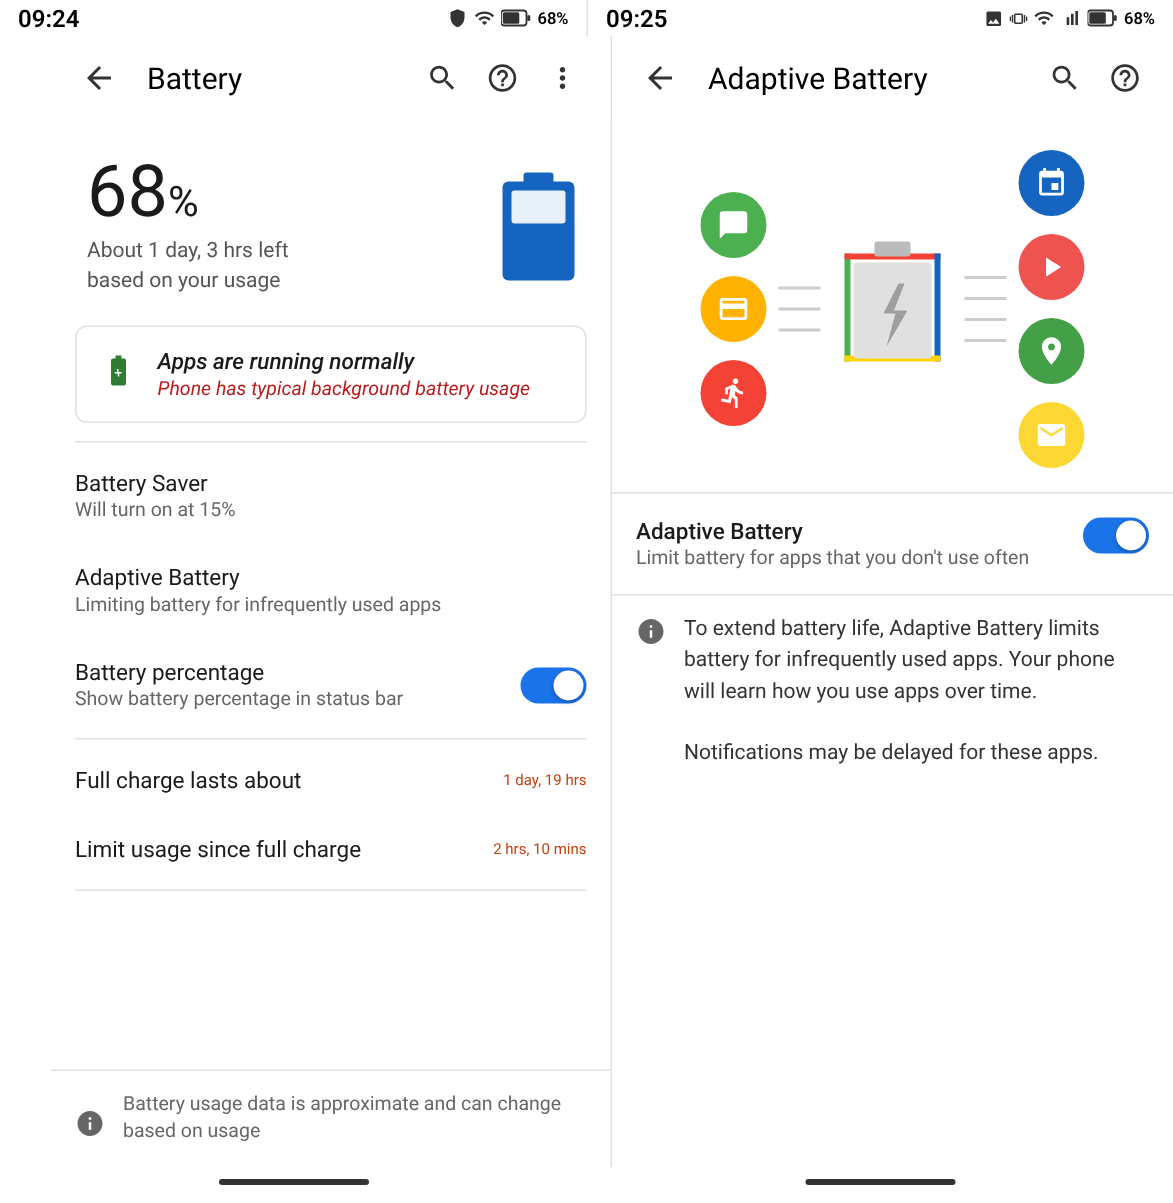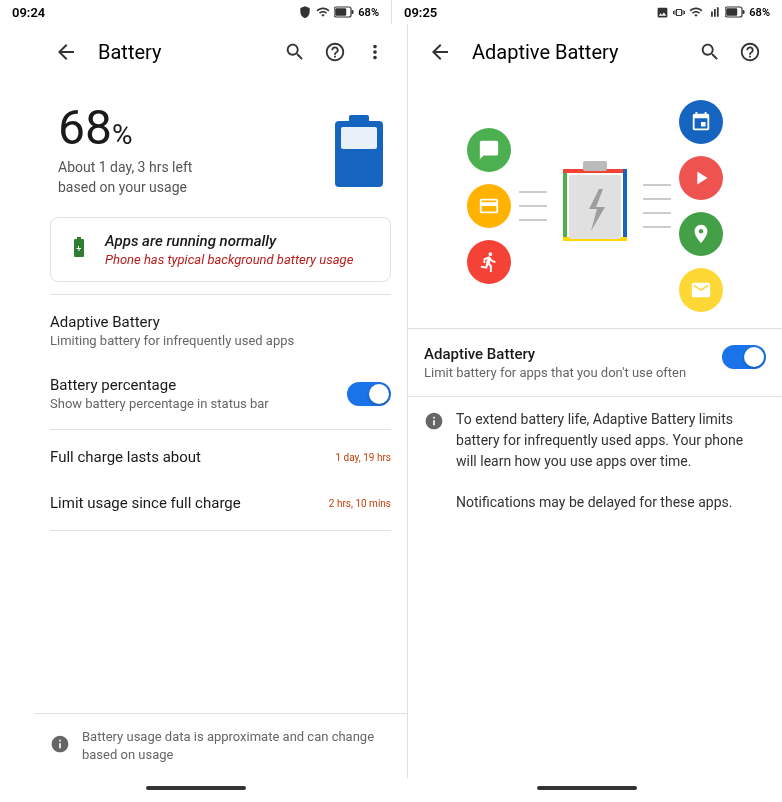--- a/index.html
+++ b/index.html
@@ -26,21 +26,21 @@
       display: flex;
       align-items: center;
       justify-content: space-between;
       padding: 0 12px;
       font-size: 12px;
       font-weight: 500;
     }
     .status-bar-right {
       border-left: 1px solid #e0e0e0;
     }
-    .status-time { font-weight: 600; font-size: 13px; }
+    .status-time { font-weight: 600; font-size: 16px; }
     .status-icons { display: flex; align-items: center; gap: 4px; font-size: 11px; }
 
     
     .panels {
       display: flex;
       flex: 1;
       overflow: hidden;
     }
 
     
@@ -203,21 +203,21 @@
       border-radius: 50%;
       background: #fff;
       top: 2px;
       right: 2px;
       box-shadow: 0 1px 3px rgba(0,0,0,0.3);
     }
 
     
     .info-footer {
       display: flex;
-      align-items: center;
+      align-items: flex-end;
       gap: 12px;
       padding: 14px 16px;
       border-top: 1px solid #e0e0e0;
       margin-top: auto;
     }
     .info-icon { font-size: 18px; color: #666; flex-shrink: 0; margin-top: 1px; }
     .info-text { font-size: 13px; color: #666; line-height: 1.4; }
 
     
     .bottom-bar {
@@ -449,20 +449,26 @@
           </svg>
       </div>
       <div class="status-card-text">
         <div class="status-card-title">Apps are running normally</div>
         <div class="status-card-sub">Phone has typical background battery usage</div>
       </div>
     </div>
 
     <div class="divider"></div>
 
+    <div class="list-item">
+      <div class="list-item-content">
+        <div class="list-item-title">Battery Saver</div>
+        <div class="list-item-sub">Will turn on at 15%</div>
+      </div>
+    </div>
 
     <div class="list-item">
       <div class="list-item-content">
         <div class="list-item-title">Adaptive Battery</div>
         <div class="list-item-sub">Limiting battery for infrequently used apps</div>
       </div>
     </div>
 
     <div class="list-item">
       <div class="list-item-content">

